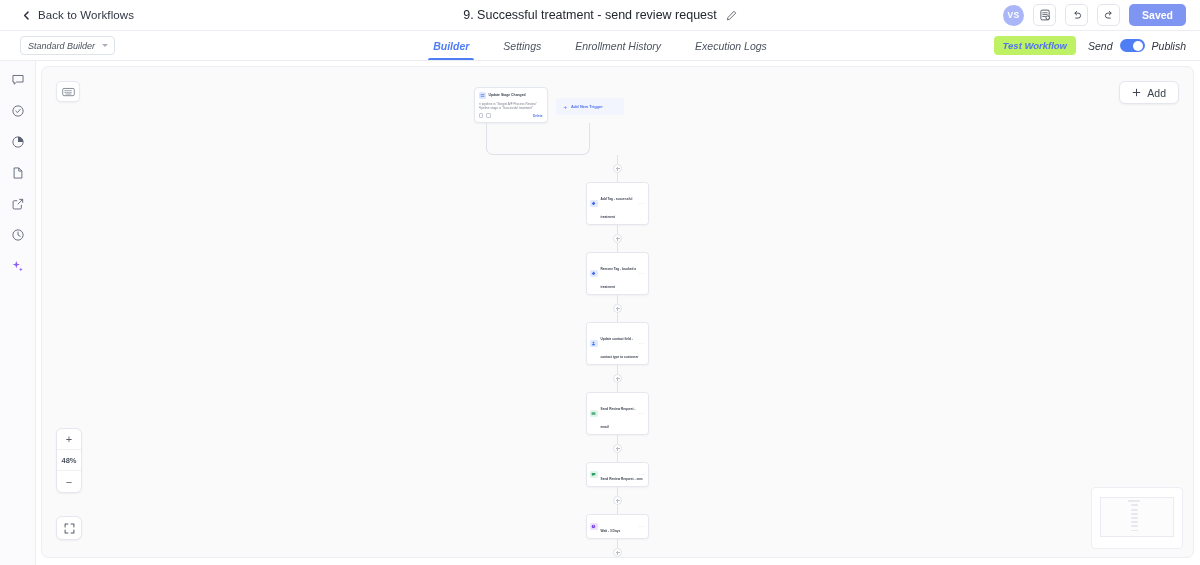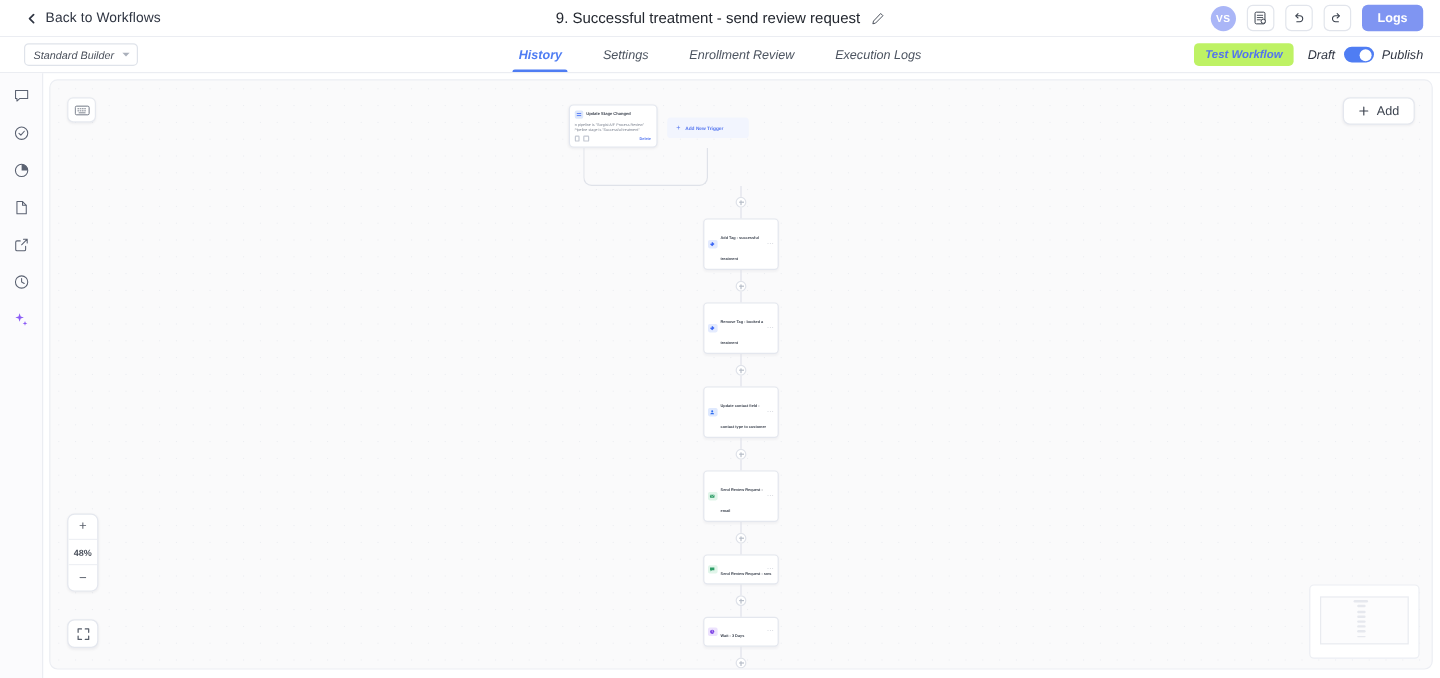--- a/index.html
+++ b/index.html
@@ -315,42 +315,42 @@
             <path d="M5.5 5.5H9.5a3.3 3.3 0 0 1 0 6.6H6.2" fill="none" stroke="#3a414d" stroke-width="1.2" stroke-linecap="round"></path>
             <path d="M7.6 3.2 5.1 5.6l2.5 2.4" fill="none" stroke="#3a414d" stroke-width="1.2" stroke-linecap="round" stroke-linejoin="round"></path>
           </svg>
       </div>
       <div class="icon-btn">
         <svg width="12" height="12" viewBox="0 0 16 16">
             <path d="M10.5 5.5H6.5a3.3 3.3 0 0 0 0 6.6h3.3" fill="none" stroke="#3a414d" stroke-width="1.2" stroke-linecap="round"></path>
             <path d="M8.4 3.2 10.9 5.6 8.4 8" fill="none" stroke="#3a414d" stroke-width="1.2" stroke-linecap="round" stroke-linejoin="round"></path>
           </svg>
       </div>
-      <div class="saved-btn">Logs</div>
+      <div class="saved-btn">Saved</div>
     </div>
   </div>
 
   <div class="subbar">
 
     <div class="builder-select">
       <span>Standard Builder</span>
       <span class="caret"></span>
     </div>
 
     <div class="tabs">
-      <div class="tab active">History</div>
+      <div class="tab active">Builder</div>
       <div class="tab">Settings</div>
-      <div class="tab">Enrollment Review</div>
+      <div class="tab">Enrollment History</div>
       <div class="tab">Execution Logs</div>
     </div>
 
     <div class="subbar-right">
       <div class="test-wf">Test Workflow</div>
       <div class="pub-group">
-        <span class="pub-label">Draft</span>
+        <span class="pub-label">Send</span>
         <span class="toggle">
             <span class="knob"></span>
           </span>
         <span class="pub-label">Publish</span>
       </div>
     </div>
   </div>
 
   <div class="body">
 

